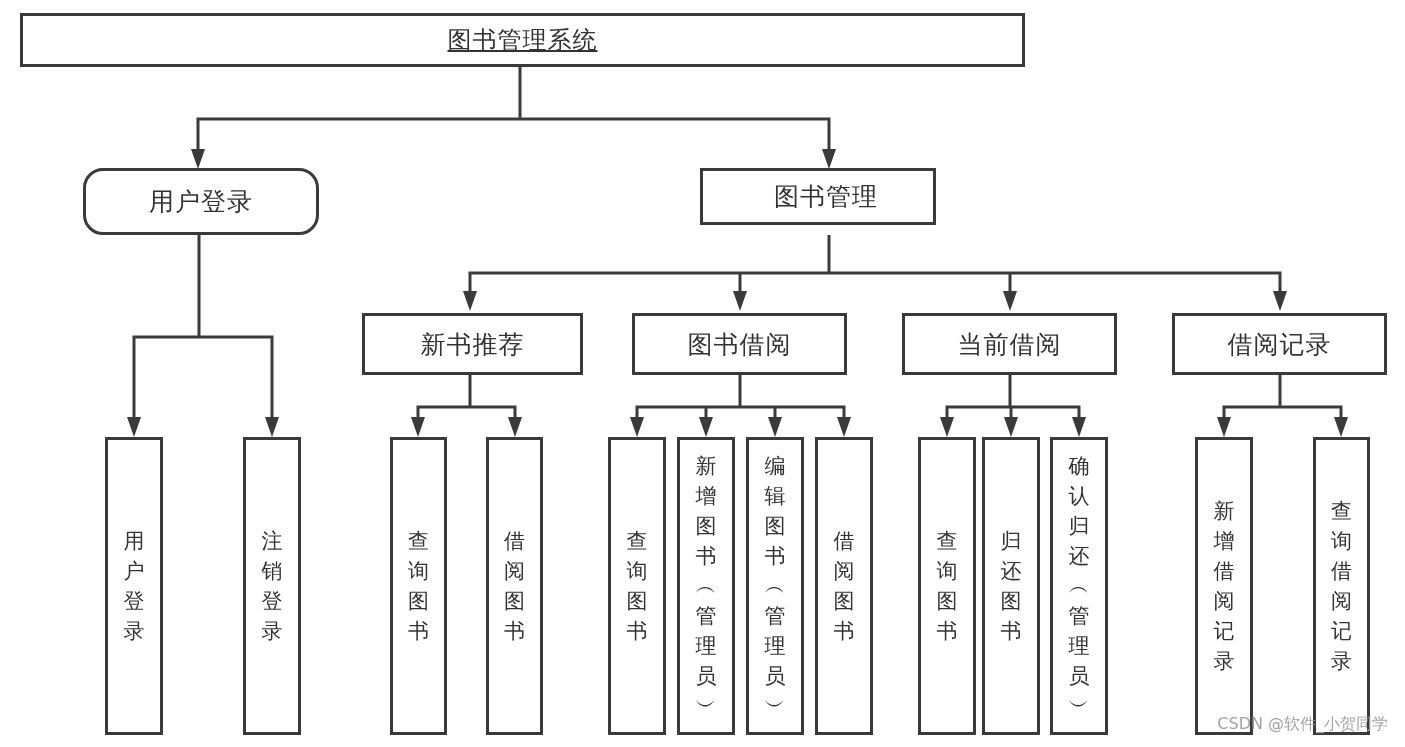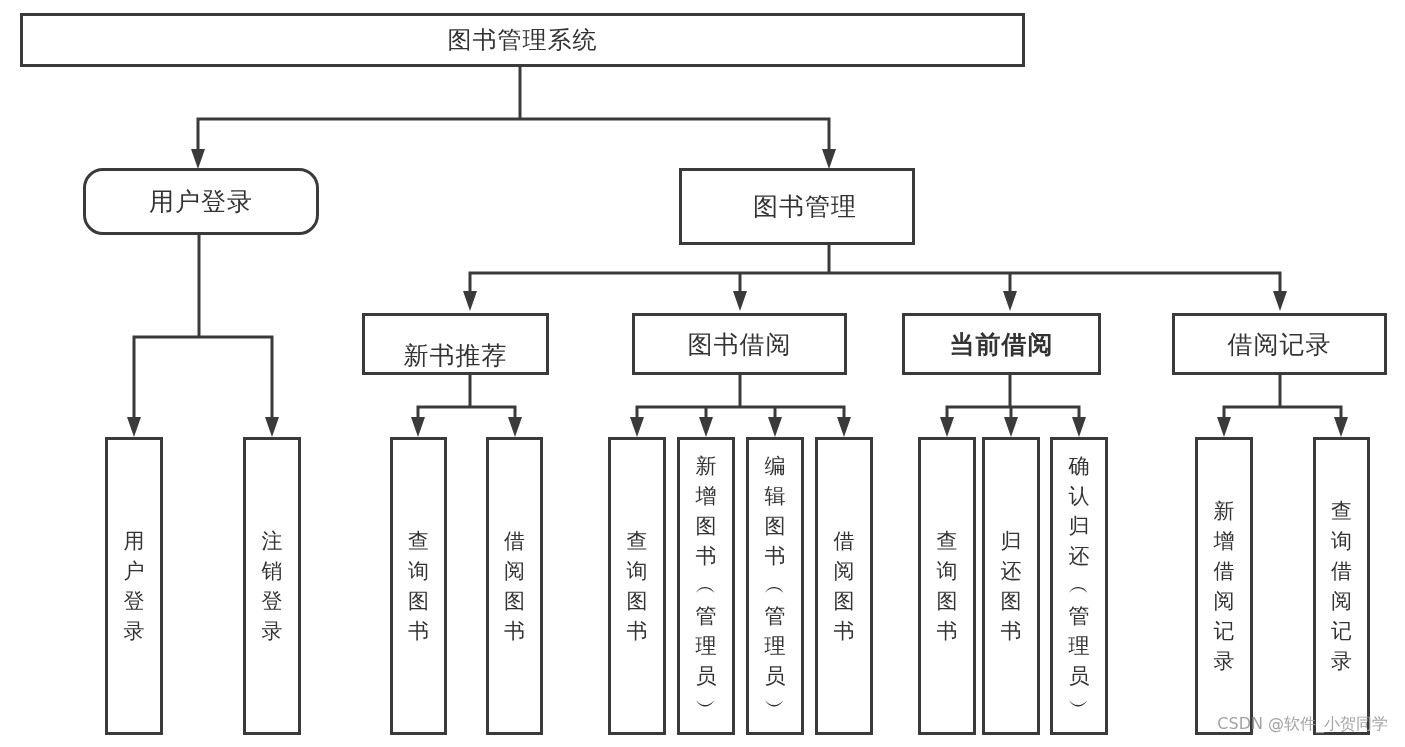--- a/index.html
+++ b/index.html
@@ -11,21 +11,21 @@
   }
   .wires{position:absolute;left:0;top:0;width:1405px;height:747px;}
   .wires path{stroke:var(--line,#3a3a3a);stroke-width:3;fill:none;stroke-linejoin:miter;}
   .wires polygon{fill:var(--line,#3a3a3a);stroke:none;}
   .box{
     position:absolute;box-sizing:border-box;
     border:3px solid var(--line,#3a3a3a);
     background:#fff;color:var(--text,#333);
     display:flex;align-items:center;justify-content:center;
   }
-  .root-label{font-size:24px;letter-spacing:1px;}
+  .root-label{font-size:24px;letter-spacing:1px;text-decoration:underline;}
   .h2-label{font-size:25px;letter-spacing:1px;}
   .h3-label{font-size:25px;letter-spacing:1px;}
   .vtext{
     display:flex;flex-direction:column;align-items:center;justify-content:center;
     width:100%;height:100%;font-size:21px;color:var(--text,#333);
   }
   .vchar{display:block;line-height:30px;text-align:center;}
   .watermark{
     position:absolute;top:714px;right:17px;z-index:5;
     color:var(--watermark,#a3a3a3);font-size:16px;white-space:nowrap;
@@ -84,31 +84,31 @@
     <polygon points="1334,417 1348,417 1341,437"></polygon>
   </svg>
 
   <div class="box" style="left:20px;top:13px;width:1005px;height:54px;">
     <span class="root-label">图书管理系统</span>
   </div>
 
   <div class="box" style="left:83px;top:168px;width:236px;height:67px;border-radius:20px;">
     <span class="h2-label">用户登录</span>
   </div>
-  <div class="box" style="left:679px;top:168px;width:236px;height:77px;padding-left:16px;">
+  <div class="box" style="left:700px;top:168px;width:236px;height:57px;padding-left:16px;">
     <span class="h2-label">图书管理</span>
   </div>
 
-  <div class="box" style="left:362px;top:313px;width:187px;height:62px;align-items:flex-end;">
+  <div class="box" style="left:362px;top:313px;width:221px;height:62px;">
     <span class="h3-label">新书推荐</span>
   </div>
   <div class="box" style="left:632px;top:313px;width:215px;height:62px;text-align:center;">
     <span class="h3-label">图书借阅</span>
   </div>
-  <div class="box" style="left:902px;top:313px;width:199px;height:62px;font-weight:bold;">
+  <div class="box" style="left:902px;top:313px;width:215px;height:62px;">
     <span class="h3-label">当前借阅</span>
   </div>
   <div class="box" style="left:1172px;top:313px;width:215px;height:62px;">
     <span class="h3-label">借阅记录</span>
   </div>
 
   <div class="box" style="left:105px;top:437px;width:58px;height:298px;">
     <div class="vtext">
         <span class="vchar">用</span>
         <span class="vchar">户</span>

